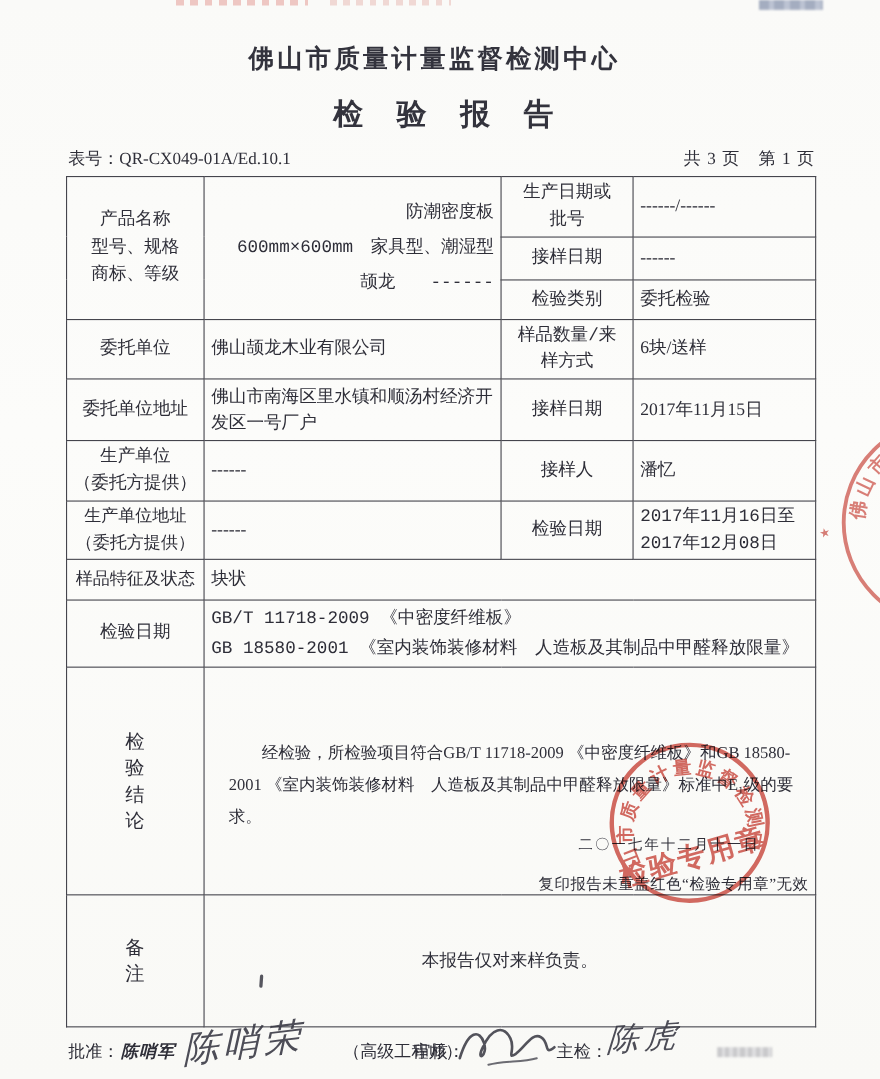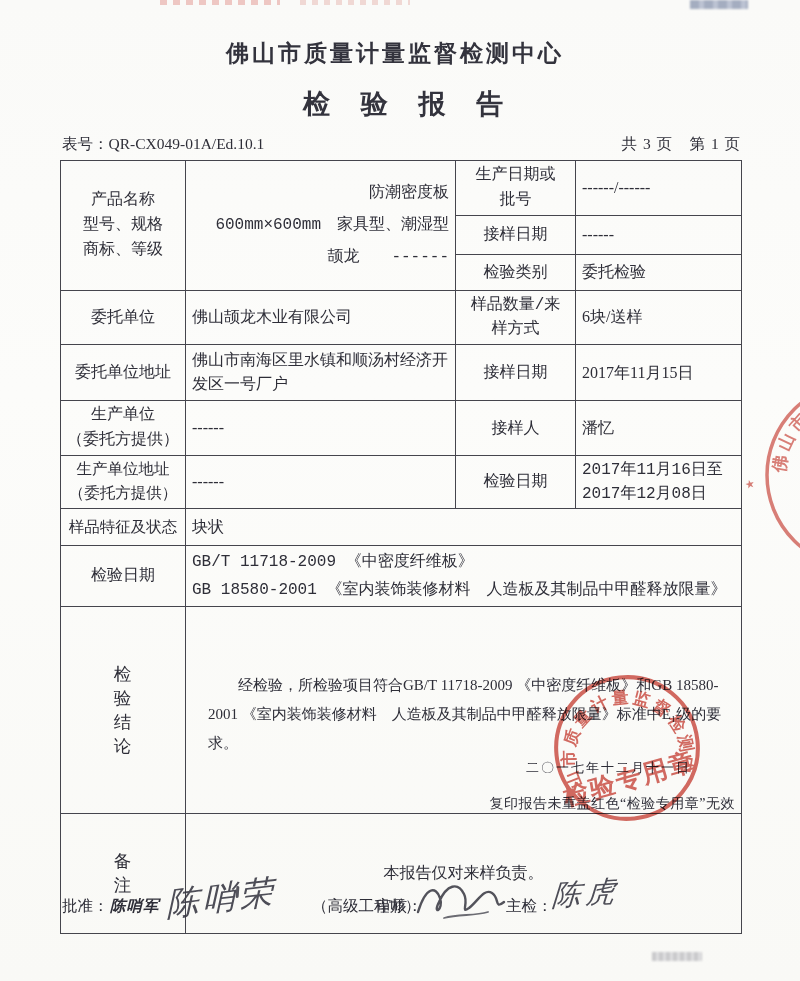--- a/index.html
+++ b/index.html
@@ -53,21 +53,21 @@
     border-radius:2px;transform:rotate(4deg);opacity:.85;}
   
   .stamp{position:absolute;z-index:6;mix-blend-mode:multiply;}
   .stamp-main{left:541px;top:662px;width:172px;height:172px;opacity:.82;
     transform:rotate(-6deg);}
   .stamp-edge{left:744px;top:372px;width:220px;height:214px;opacity:.7;}
   .stamp-star{position:absolute;left:745px;top:478px;z-index:6;color:#c9534a;
     font-size:11px;opacity:.75;transform:rotate(-14deg);
     font-family:"DejaVu Sans",sans-serif;}
   
-  .footer{position:absolute;left:0;top:880px;width:800px;height:50px;z-index:3;
+  .footer{position:absolute;left:0;top:930px;width:800px;height:50px;z-index:3;
     font-size:15.5px;text-align:right;}
   .sig-label{position:absolute;top:16px;color:#2e2e38;}
   .approve-label{left:62px;}
   .approve-name{position:absolute;left:110px;top:16px;font-weight:700;letter-spacing:1px;font-style:italic;}
   .hand{font-style:italic;color:#3b3b46;font-family:"DejaVu Serif",serif;}
   .sig-approve{position:absolute;left:166px;top:-4px;font-size:33px;letter-spacing:4px;
     transform:rotate(-7deg) skewX(-6deg);opacity:.9;}
   .approve-title{position:absolute;left:280px;top:16px;margin-left:32px;}
   .review-label{left:376px;}
   .sig-review{position:absolute;left:414px;top:-2px;}

